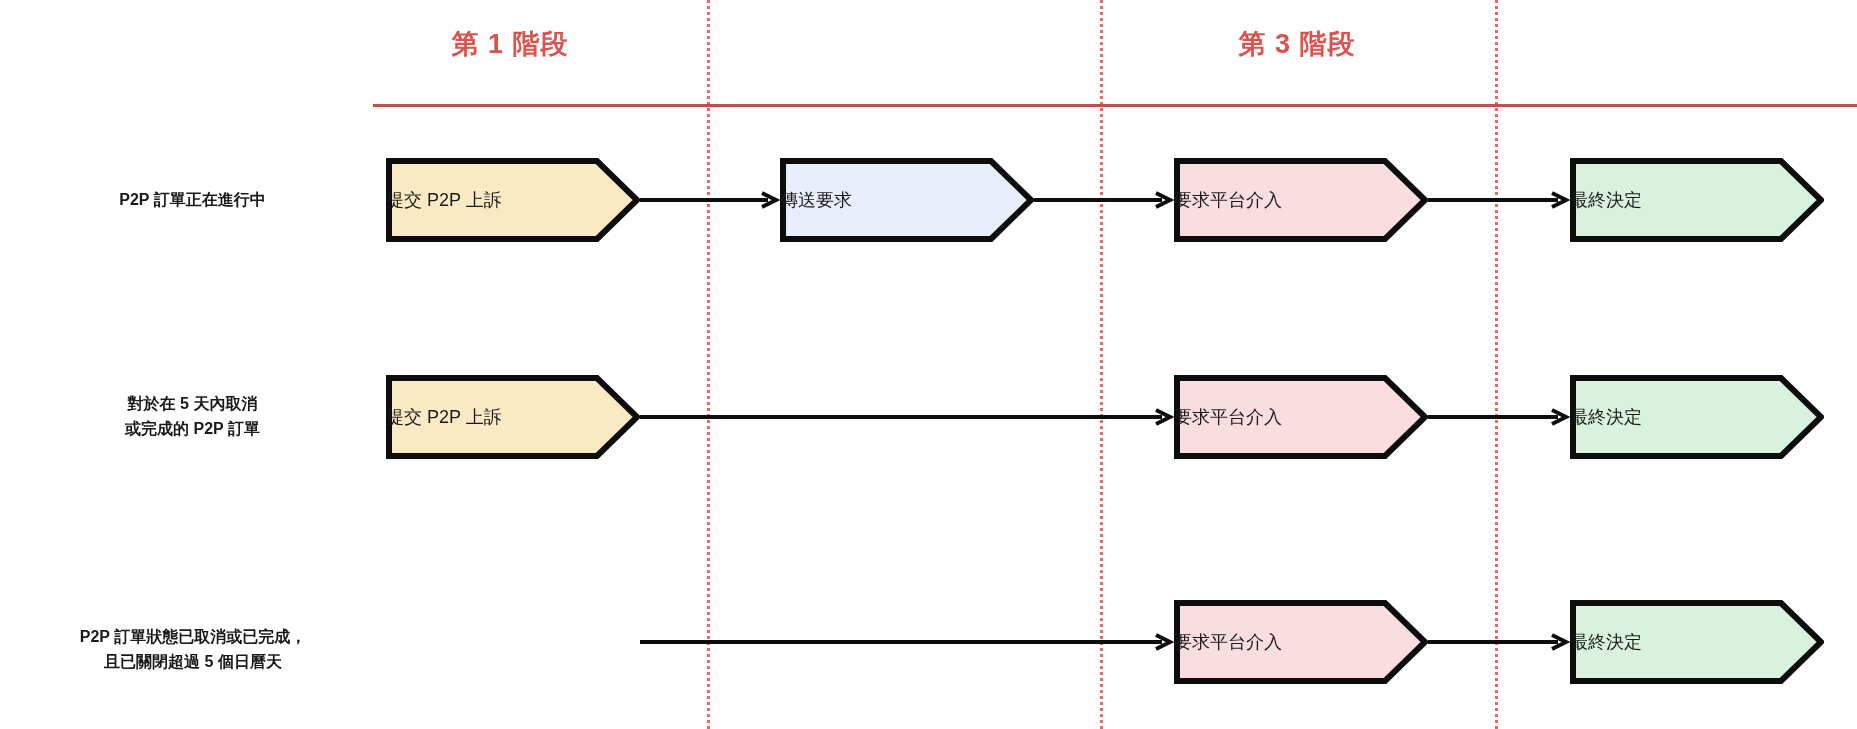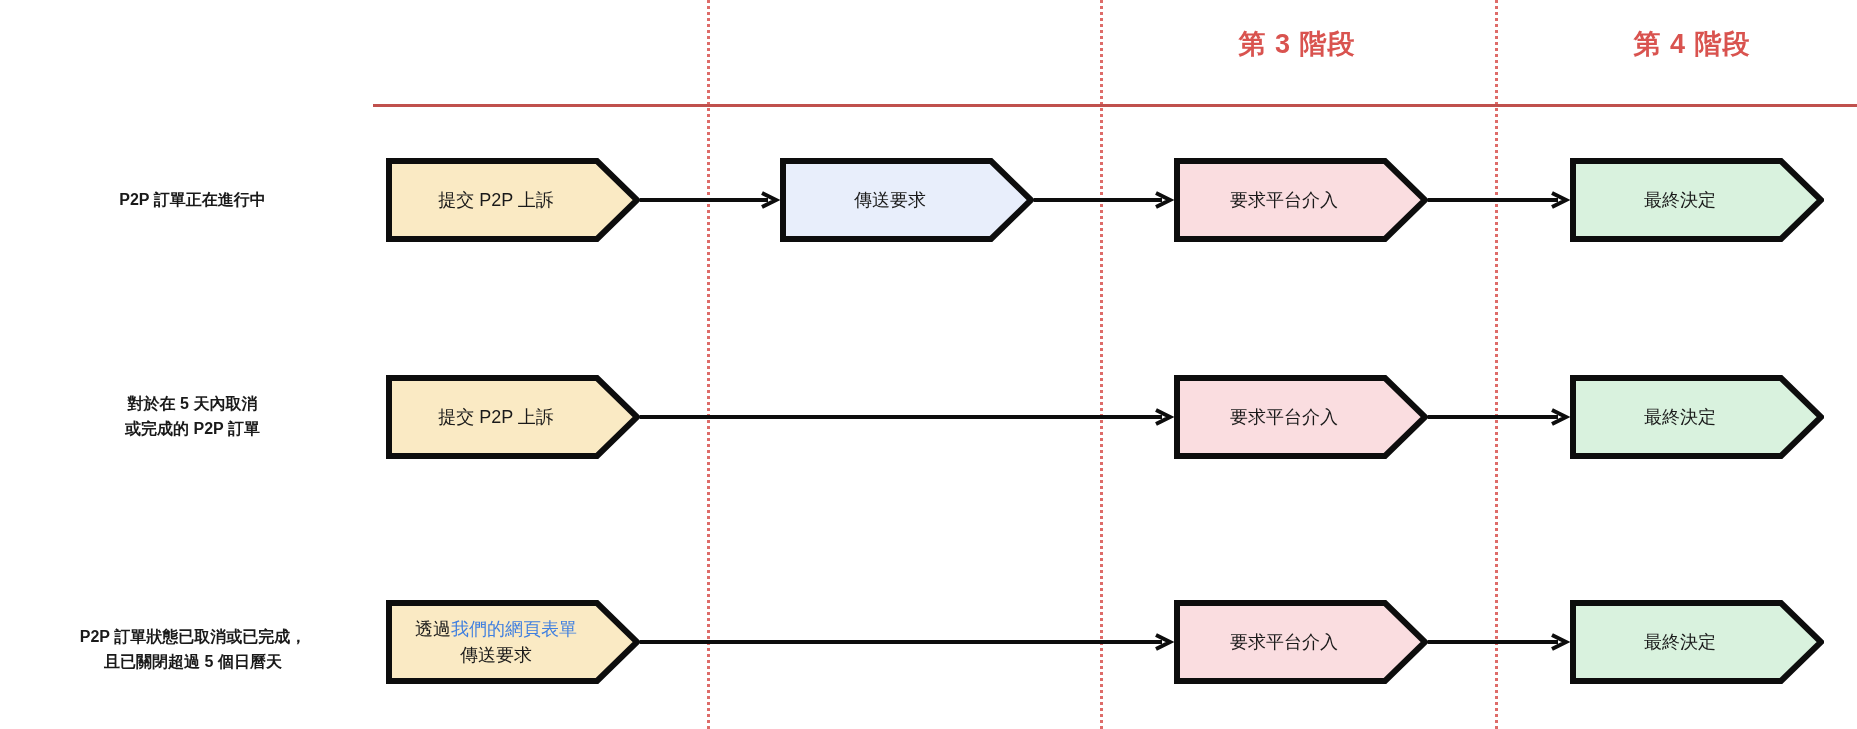--- a/index.html
+++ b/index.html
@@ -65,21 +65,20 @@
     transform: translateY(-50%);
   }
 
   
   .node {
     position: absolute;
     height: 84px;
     transform: translateY(-50%);
     display: flex;
     align-items: center;
-    justify-content: center;
     box-sizing: border-box;
   }
   .node .node-shape {
     position: absolute;
     inset: 0;
   }
   .node .node-text {
     position: relative;
     z-index: 2;
     text-align: center;
@@ -105,22 +104,22 @@
 <body>
 
 <div id="diagram">
 
   <div class="stage-divider" style="left:707px;"></div>
   <div class="stage-divider" style="left:1100px;"></div>
   <div class="stage-divider" style="left:1495px;"></div>
 
   <div class="header-rule"></div>
 
+  <div class="stage-header" style="left:385px; width:250px;">第 1 階段</div>
   <div class="stage-header" style="left:1172px; width:250px;">第 3 階段</div>
-  <div class="stage-header" style="left:1567px; width:250px;">第 4 階段</div>
 
   <div class="row-label" style="left:20px; width:345px; top:200px;">P2P 訂單正在進行中</div>
 
   <div class="node" style="left:386px; top:200px; width:254px;">
     <svg class="node-shape" viewBox="0 0 254 84" preserveAspectRatio="none">
       <polygon points="3,3 211,3 251,42 211,81 3,81" fill="#faeac4" stroke="#0d0d0d" stroke-width="6" stroke-linejoin="miter"></polygon>
     </svg>
     <div class="node-text">提交 P2P 上訴</div>
   </div>
 
@@ -200,29 +199,20 @@
   <div class="node" style="left:1570px; top:417px; width:254px;">
     <svg class="node-shape" viewBox="0 0 254 84" preserveAspectRatio="none">
       <polygon points="3,3 211,3 251,42 211,81 3,81" fill="#d9f2de" stroke="#0d0d0d" stroke-width="6" stroke-linejoin="miter"></polygon>
     </svg>
     <div class="node-text">最終決定</div>
   </div>
 
   <div class="row-label" style="left:8px; width:370px; top:642px;margin-top:8px;">P2P 訂單狀態已取消或已完成，
 且已關閉超過 5 個日曆天</div>
 
-  <div class="node" style="left:386px; top:642px; width:254px;">
-    <svg class="node-shape" viewBox="0 0 254 84" preserveAspectRatio="none">
-      <polygon points="3,3 211,3 251,42 211,81 3,81" fill="#faeac4" stroke="#0d0d0d" stroke-width="6" stroke-linejoin="miter"></polygon>
-    </svg>
-    <div class="node-text">
-      <span>透過</span><span class="link-text">我們的網頁表單</span><br>
-      <span>傳送要求</span>
-    </div>
-  </div>
 
   <div class="connector" style="left:640px; top:642px; width:534px;">
     <svg width="534" height="14" viewBox="0 0 534 14">
       <line x1="0" y1="7" x2="522" y2="7" stroke="#0d0d0d" stroke-width="4"></line>
       <polyline points="516,0 530,7 516,14" fill="none" stroke="#0d0d0d" stroke-width="4"></polyline>
     </svg>
   </div>
 
   <div class="node" style="left:1174px; top:642px; width:254px;">
     <svg class="node-shape" viewBox="0 0 254 84" preserveAspectRatio="none">

